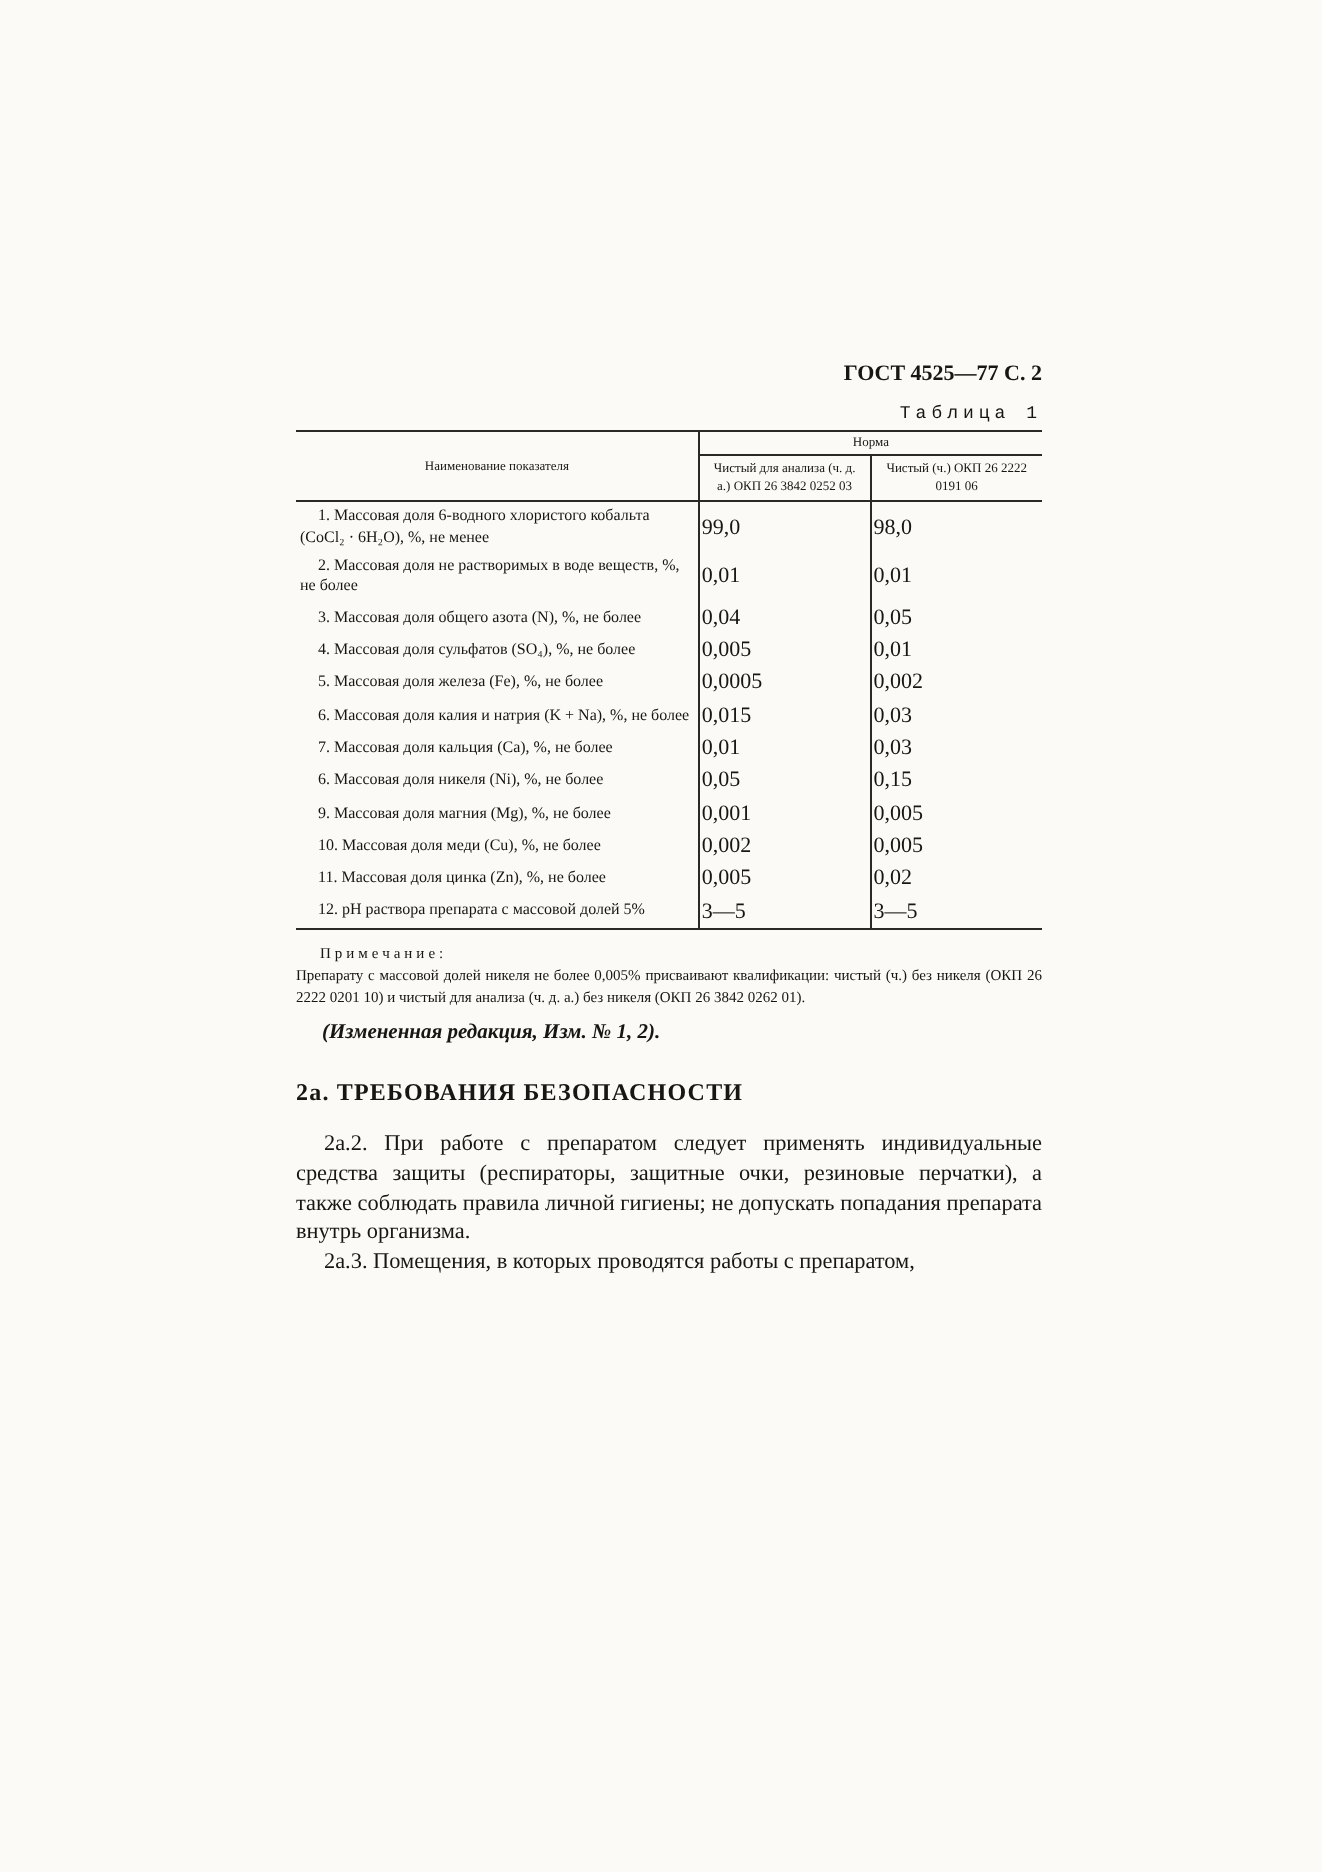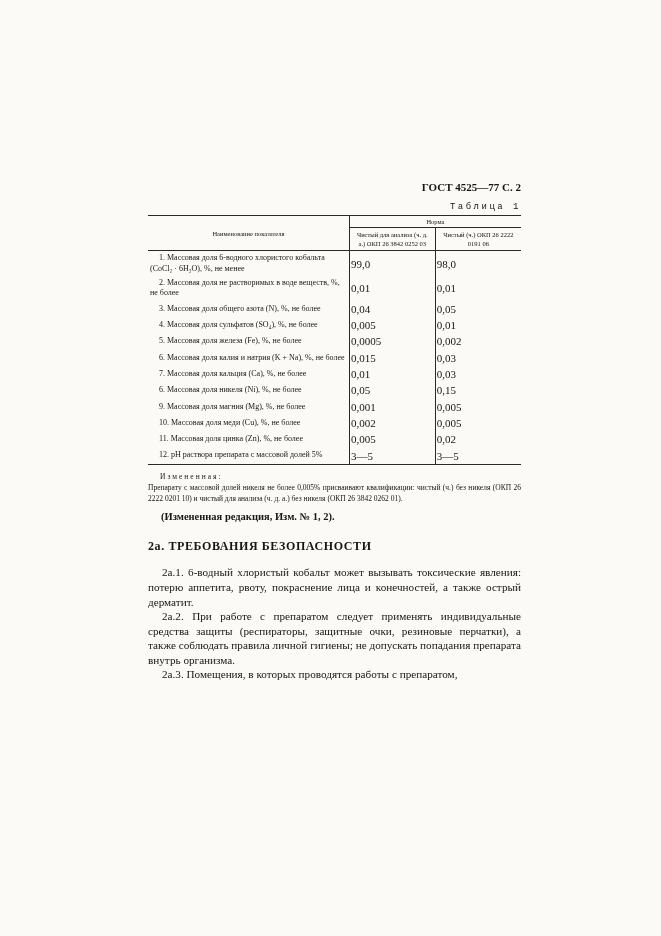--- a/index.html
+++ b/index.html
@@ -29,21 +29,21 @@
   .th-norm  { border-left: 1px solid #2b2926; border-bottom: 1px solid #2b2926; padding: 1px 0; }
   .th-grade { border-left: 1px solid #2b2926; border-bottom: 1px solid #2b2926; width: 23%; }
 
   .td-name { padding: 2px 4px 2px 2px; text-indent: 9px; }
   .td-val  { border-left: 1px solid #2b2926; text-align: left; vertical-align: middle; font-size: 11px; }
 
   .note { margin-top: 7px; font-size: 7.5px; line-height: 1.45; }
   .note-label { text-indent: 12px; letter-spacing: 2px; }
   .note-text  { text-align: justify; }
 
-  .amendment { margin: 7px 0 0 0; font-weight: 700; font-size: 10.5px; text-indent: 13px; }
+  .amendment { margin: 7px 0 0 0; font-weight: 700; font-size: 10.5px; text-indent: 13px; font-style: italic; }
 
   .section-heading {
     margin: 17px 0 0 0; text-align: left;
     font-size: 12px; font-weight: 700; letter-spacing: 0.6px;
   }
   .section-body { margin-top: 11px; }
   .body-par { margin: 0; font-size: 11.2px; line-height: 1.3; text-align: justify; text-indent: 14px; }
 </style>
 </head>
 <body>
@@ -123,28 +123,27 @@
   </tr>
           <tr class="spec-row">
     <td class="td-name">12. pH раствора препарата с массовой долей 5%</td>
     <td class="td-val">3—5</td>
     <td class="td-val">3—5</td>
   </tr>
         </tbody>
     </table>
 
     <div class="note">
-      <div class="note-label">Измененная:</div>
+      <div class="note-label">Примечание:</div>
       <div class="note-text">Препарату с массовой долей никеля не более 0,005% присваивают квалификации: чистый (ч.) без никеля (ОКП 26 2222 0201 10) и чистый для анализа (ч. д. а.) без никеля (ОКП 26 3842 0262 01).</div>
     </div>
 
     <p class="amendment">(Измененная редакция, Изм. № 1, 2).</p>
 
     <h2 class="section-heading">2а. ТРЕБОВАНИЯ БЕЗОПАСНОСТИ</h2>
 
     <div class="section-body">
-        <p class="body-par">2а.1. 6-водный хлористый кобальт может вызывать токсические явления: потерю аппетита, рвоту, покраснение лица и конечностей, а также острый дерматит.</p>
         <p class="body-par">2а.2. При работе с препаратом следует применять индивидуальные средства защиты (респираторы, защитные очки, резиновые перчатки), а также соблюдать правила личной гигиены; не допускать попадания препарата внутрь организма.</p>
         <p class="body-par">2а.3. Помещения, в которых проводятся работы с препаратом,</p>
       </div>
 
   </div>
 </div>
 
 </body></html>

